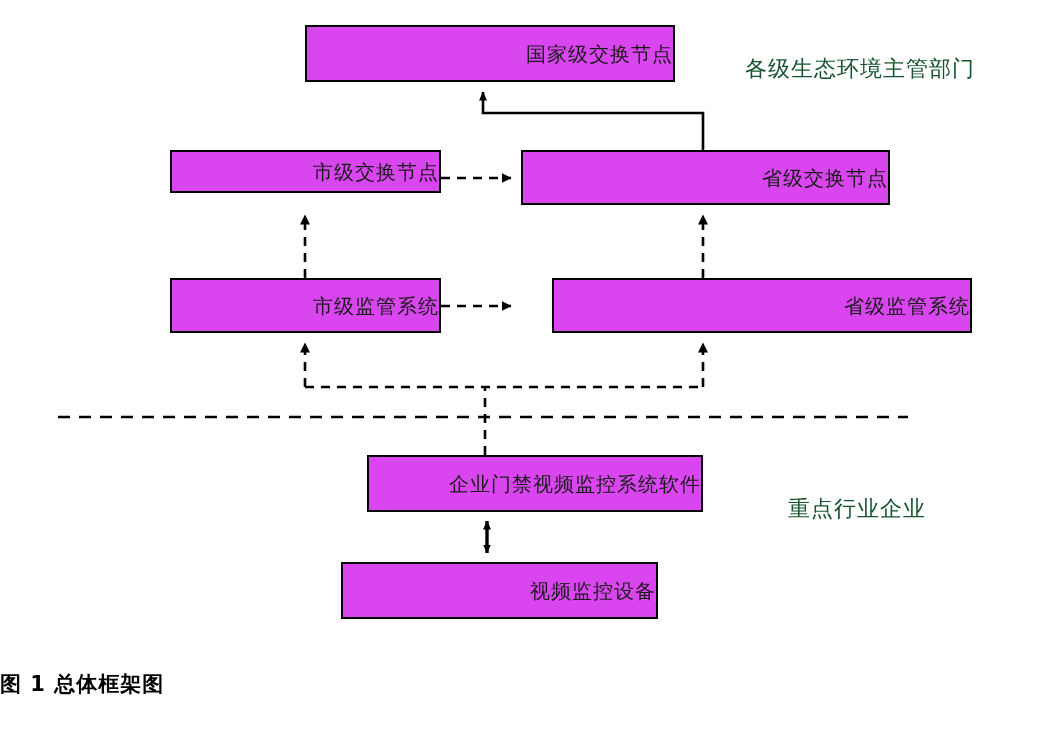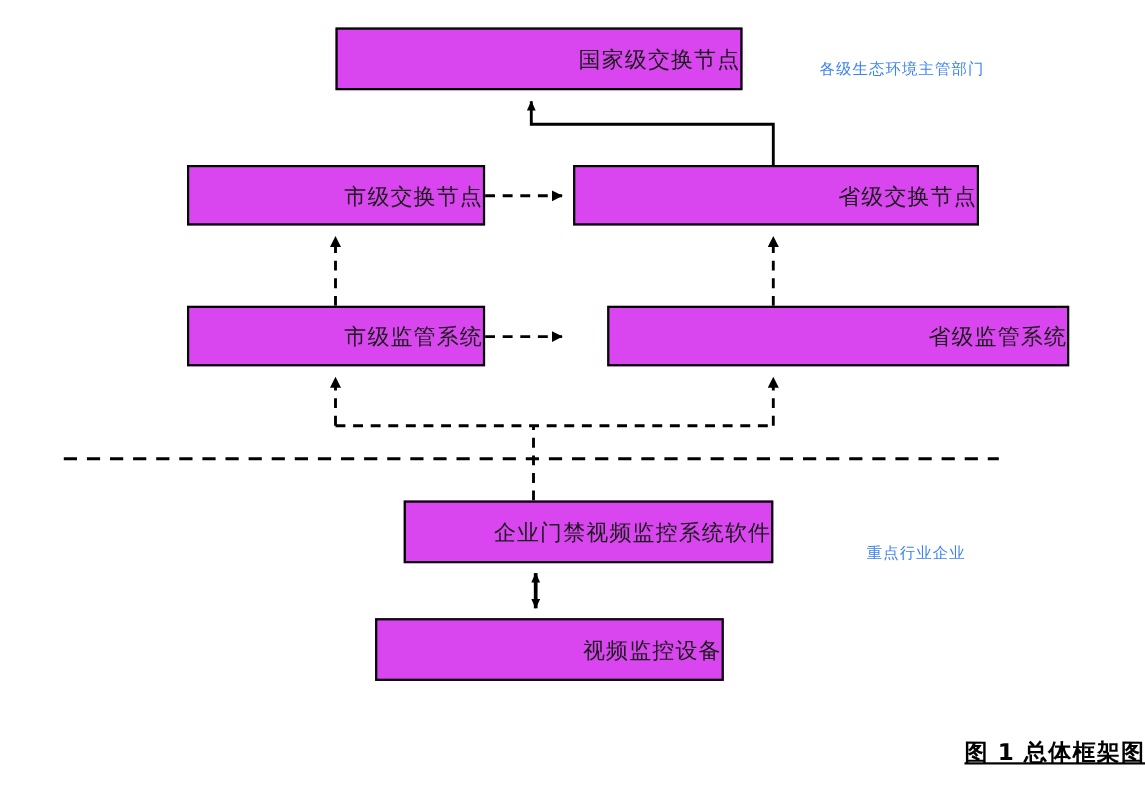--- a/index.html
+++ b/index.html
@@ -43,44 +43,43 @@
   .node-label {
     font-family: "DejaVu Serif", "Liberation Serif", serif;
     font-size: 20px;
     letter-spacing: 1px;
     color: #1a1a1a;
     white-space: nowrap;
   }
   .zone-label {
     position: absolute;
     font-family: "DejaVu Serif", "Liberation Serif", serif;
-    font-size: 14px;
+    font-size: 22px;
     letter-spacing: 1px;
-    color: #3b82f6;
+    color: #14532d;
     white-space: nowrap;
     z-index: 3;
   }
   .zone-label .zone-line {
     display: block;
     text-align: center;
     padding: 2px 0;
   }
   #figure-caption {
     position: absolute;
     left: 0;
     top: 670px;
     width: 1041px;
-    text-align: right;
+    text-align: left;
     font-family: "DejaVu Sans", "Liberation Sans", sans-serif;
     font-weight: bold;
     font-size: 21px;
     letter-spacing: 1px;
     color: #000000;
     z-index: 3;
-    text-decoration: underline;
   }
 </style>
 </head>
 <body>
 
 <div id="figure-root">
 
   <svg id="diagram-svg" viewBox="0 0 1041 729" xmlns="http://www.w3.org/2000/svg">
     <defs>
       <marker id="arrow-solid" markerWidth="10" markerHeight="10" refX="8.5" refY="4" orient="auto" markerUnits="userSpaceOnUse">
@@ -127,21 +126,21 @@
 
     <g>
       <path d="M58,417 L908,417" fill="none" stroke="#000000" stroke-width="2.6" stroke-dasharray="12,9"></path>
     </g>
   </svg>
 
   <div class="node-box" style="left:305px; top:25px; width:370px; height:57px;">
     <span class="node-label">国家级交换节点</span>
   </div>
 
-  <div class="node-box" style="left:170px; top:150px; width:271px; height:55px;">
+  <div class="node-box" style="left:170px; top:150px; width:271px; height:43px;">
     <span class="node-label">市级交换节点</span>
   </div>
 
   <div class="node-box" style="left:521px; top:150px; width:369px; height:55px;">
     <span class="node-label">省级交换节点</span>
   </div>
 
   <div class="node-box" style="left:170px; top:278px; width:271px; height:55px;">
     <span class="node-label">市级监管系统</span>
   </div>

